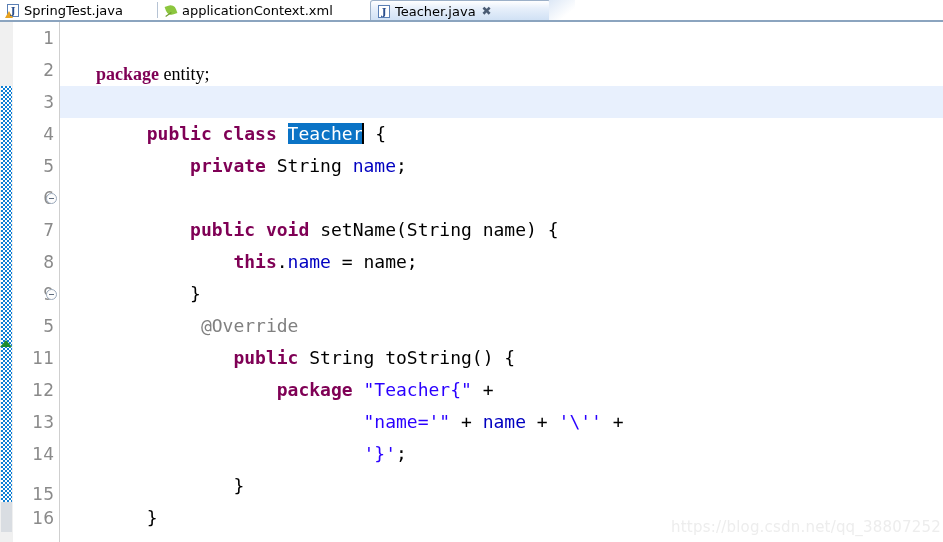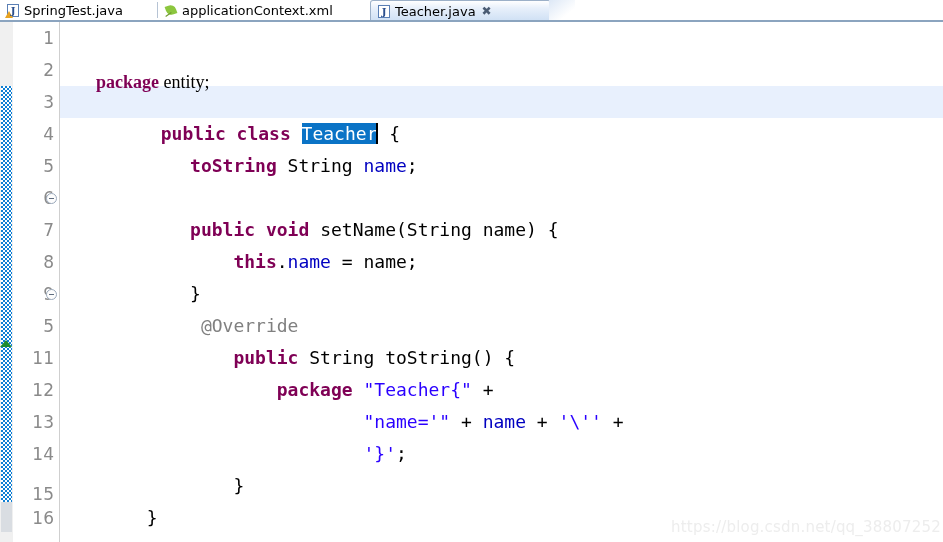--- a/index.html
+++ b/index.html
@@ -330,32 +330,32 @@
       <div class="lineno" style="top:416px;">14</div>
       <div class="lineno" style="top:456px;padding-left:20px;">15</div>
       <div class="lineno" style="top:480px;">16</div>
 
       <div class="fold-marker" style="left:33px; top:171px;"></div>
       <div class="fold-marker" style="left:33px; top:267px;"></div>
     </div>
 
     <div class="code">
 
-      <div class="code-line" style="top:12px;font-family:Liberation Serif, serif;">
+      <div class="code-line" style="top:4px;font-family:Liberation Serif, serif;">
         <span class="kw">package</span><span class="plain"> entity;</span>
       </div>
 
       <div class="code-line" style="top:32px;"></div>
 
-      <div class="code-line" style="top:64px;margin-left:14px;">
+      <div class="code-line" style="top:64px;">
         <span class="kw">public</span><span class="plain"> </span><span class="kw">class</span><span class="plain"> </span><span class="sel">Teacher</span><span class="caret"></span><span class="plain"> {</span>
       </div>
 
       <div class="code-line" style="top:96px;">
-        <span class="plain">    </span><span class="kw">toString</span><span class="plain"> String </span><span class="field">name</span><span class="plain">;</span>
+        <span class="plain">    </span><span class="kw">private</span><span class="plain"> String </span><span class="field">name</span><span class="plain">;</span>
       </div>
 
       <div class="code-line" style="top:128px;"></div>
 
       <div class="code-line" style="top:160px;">
         <span class="plain">    </span><span class="kw">public</span><span class="plain"> </span><span class="kw">void</span><span class="plain"> setName(String name) {</span>
       </div>
 
       <div class="code-line" style="top:192px;">
         <span class="plain">        </span><span class="kw">this</span><span class="plain">.</span><span class="field">name</span><span class="plain"> = name;</span>

